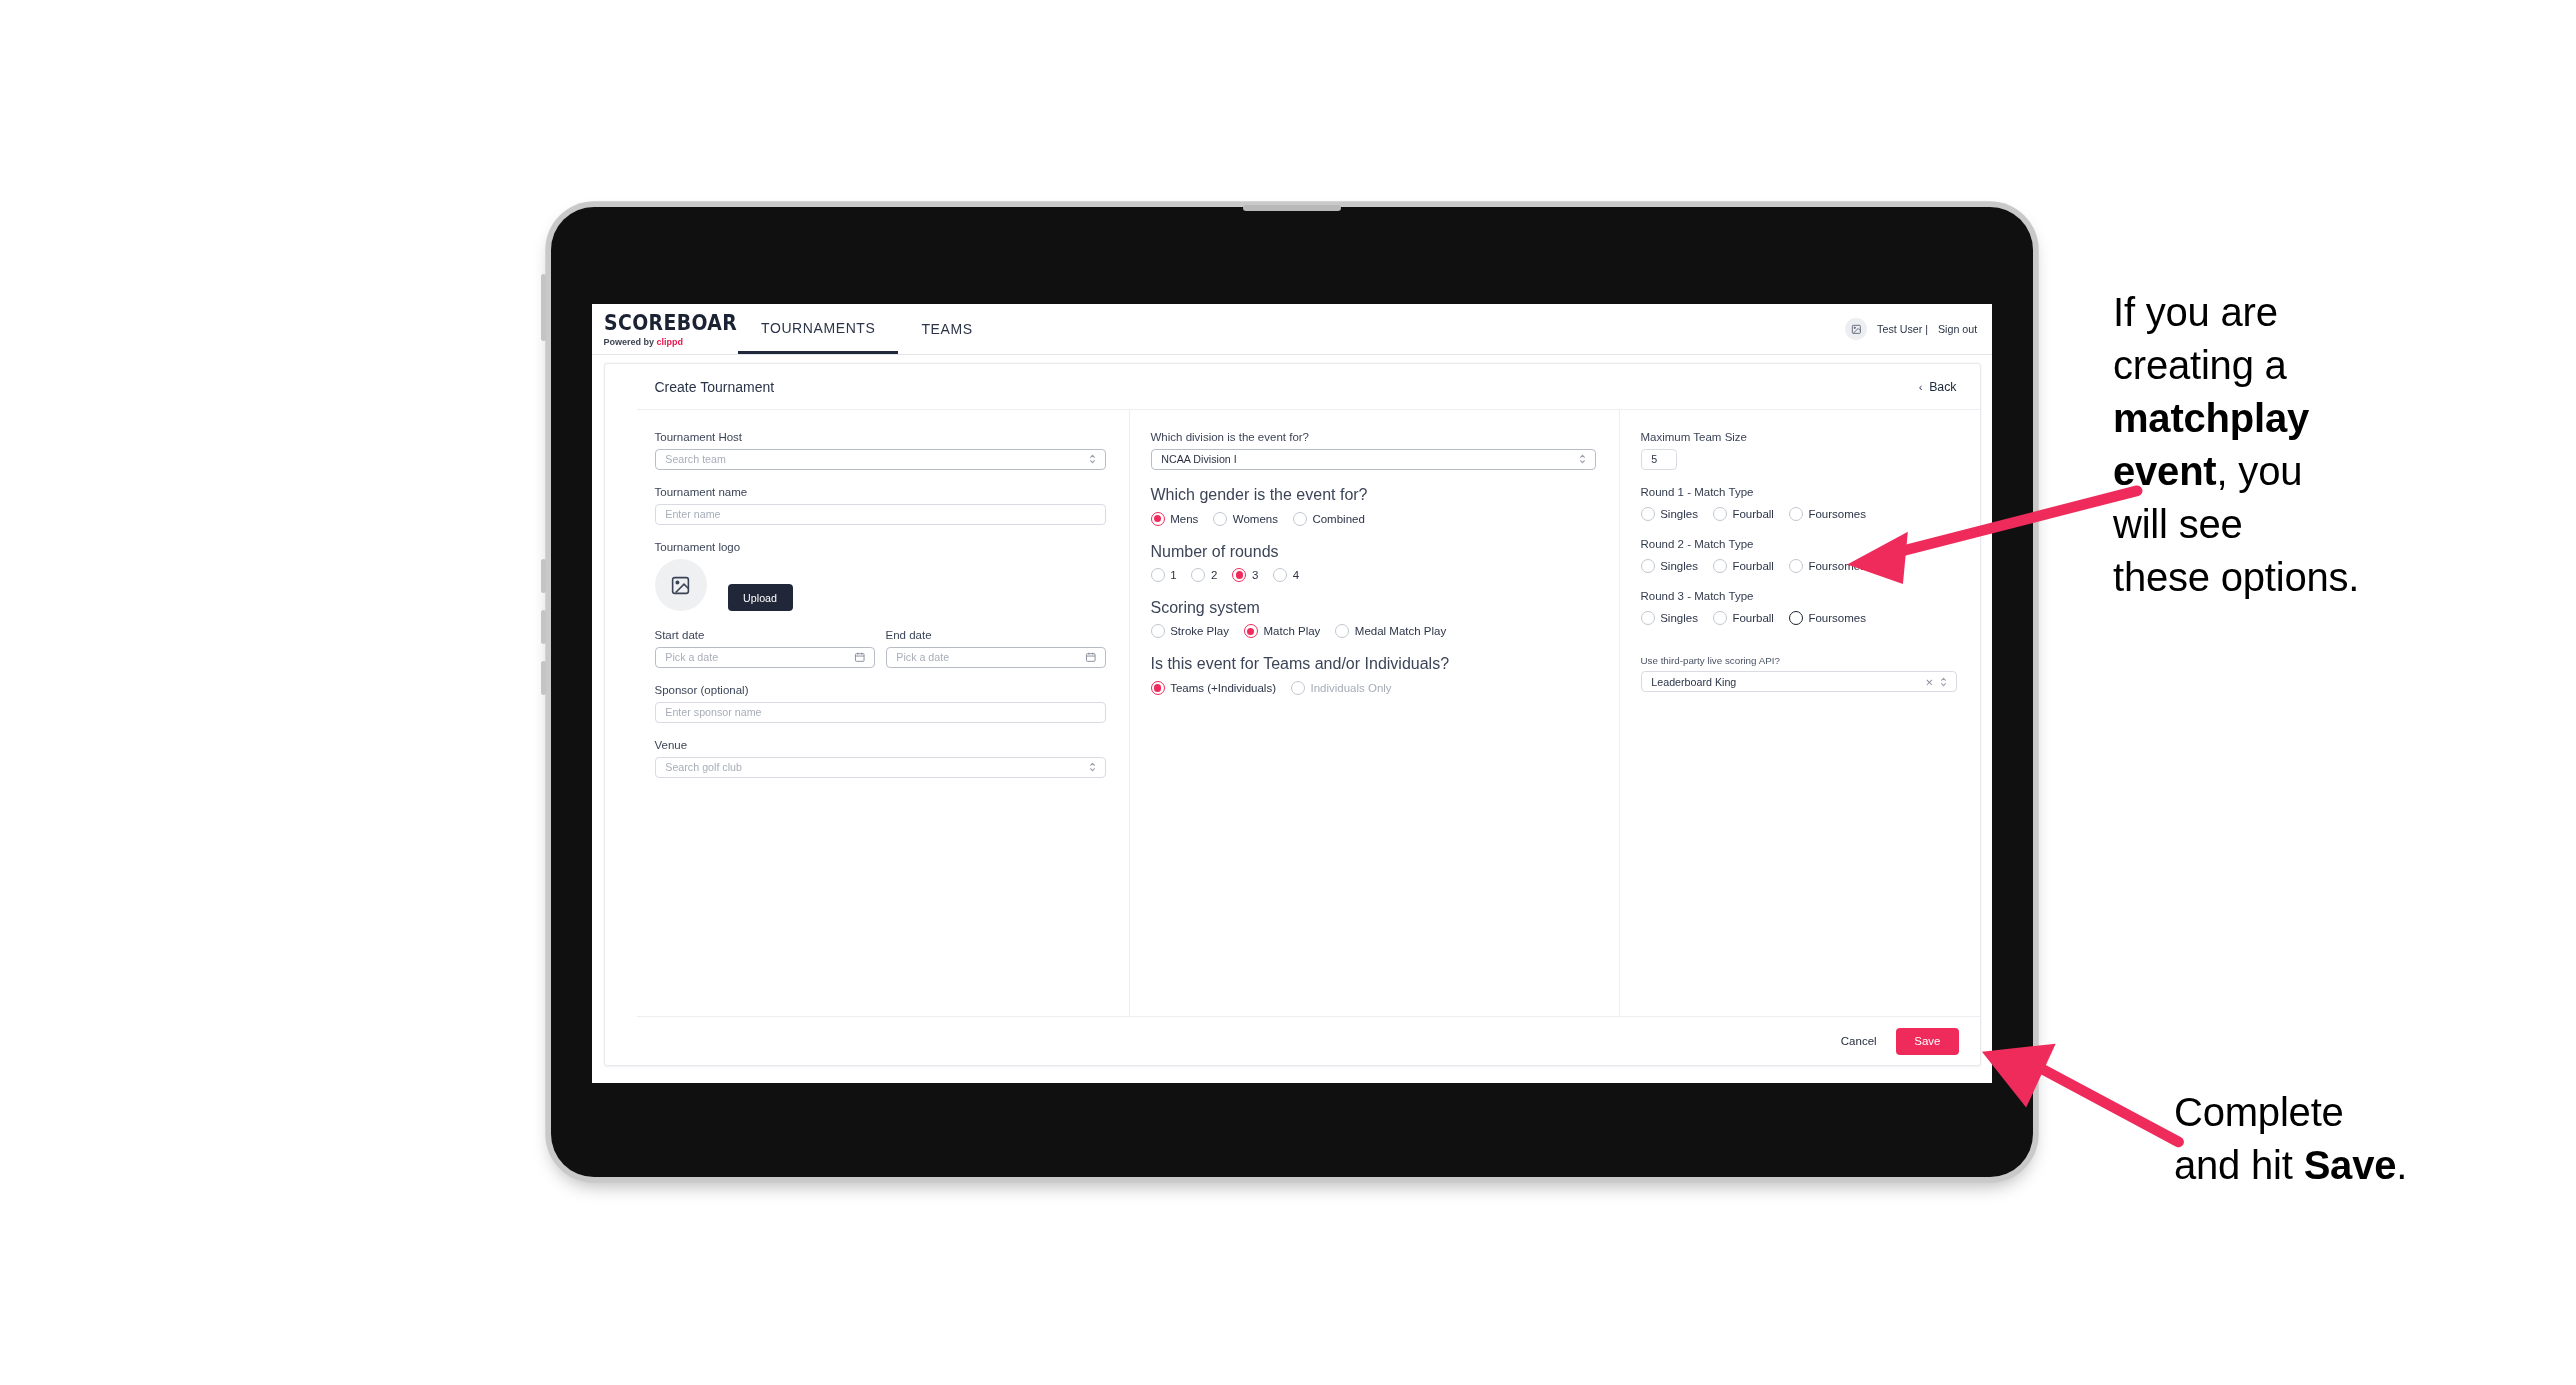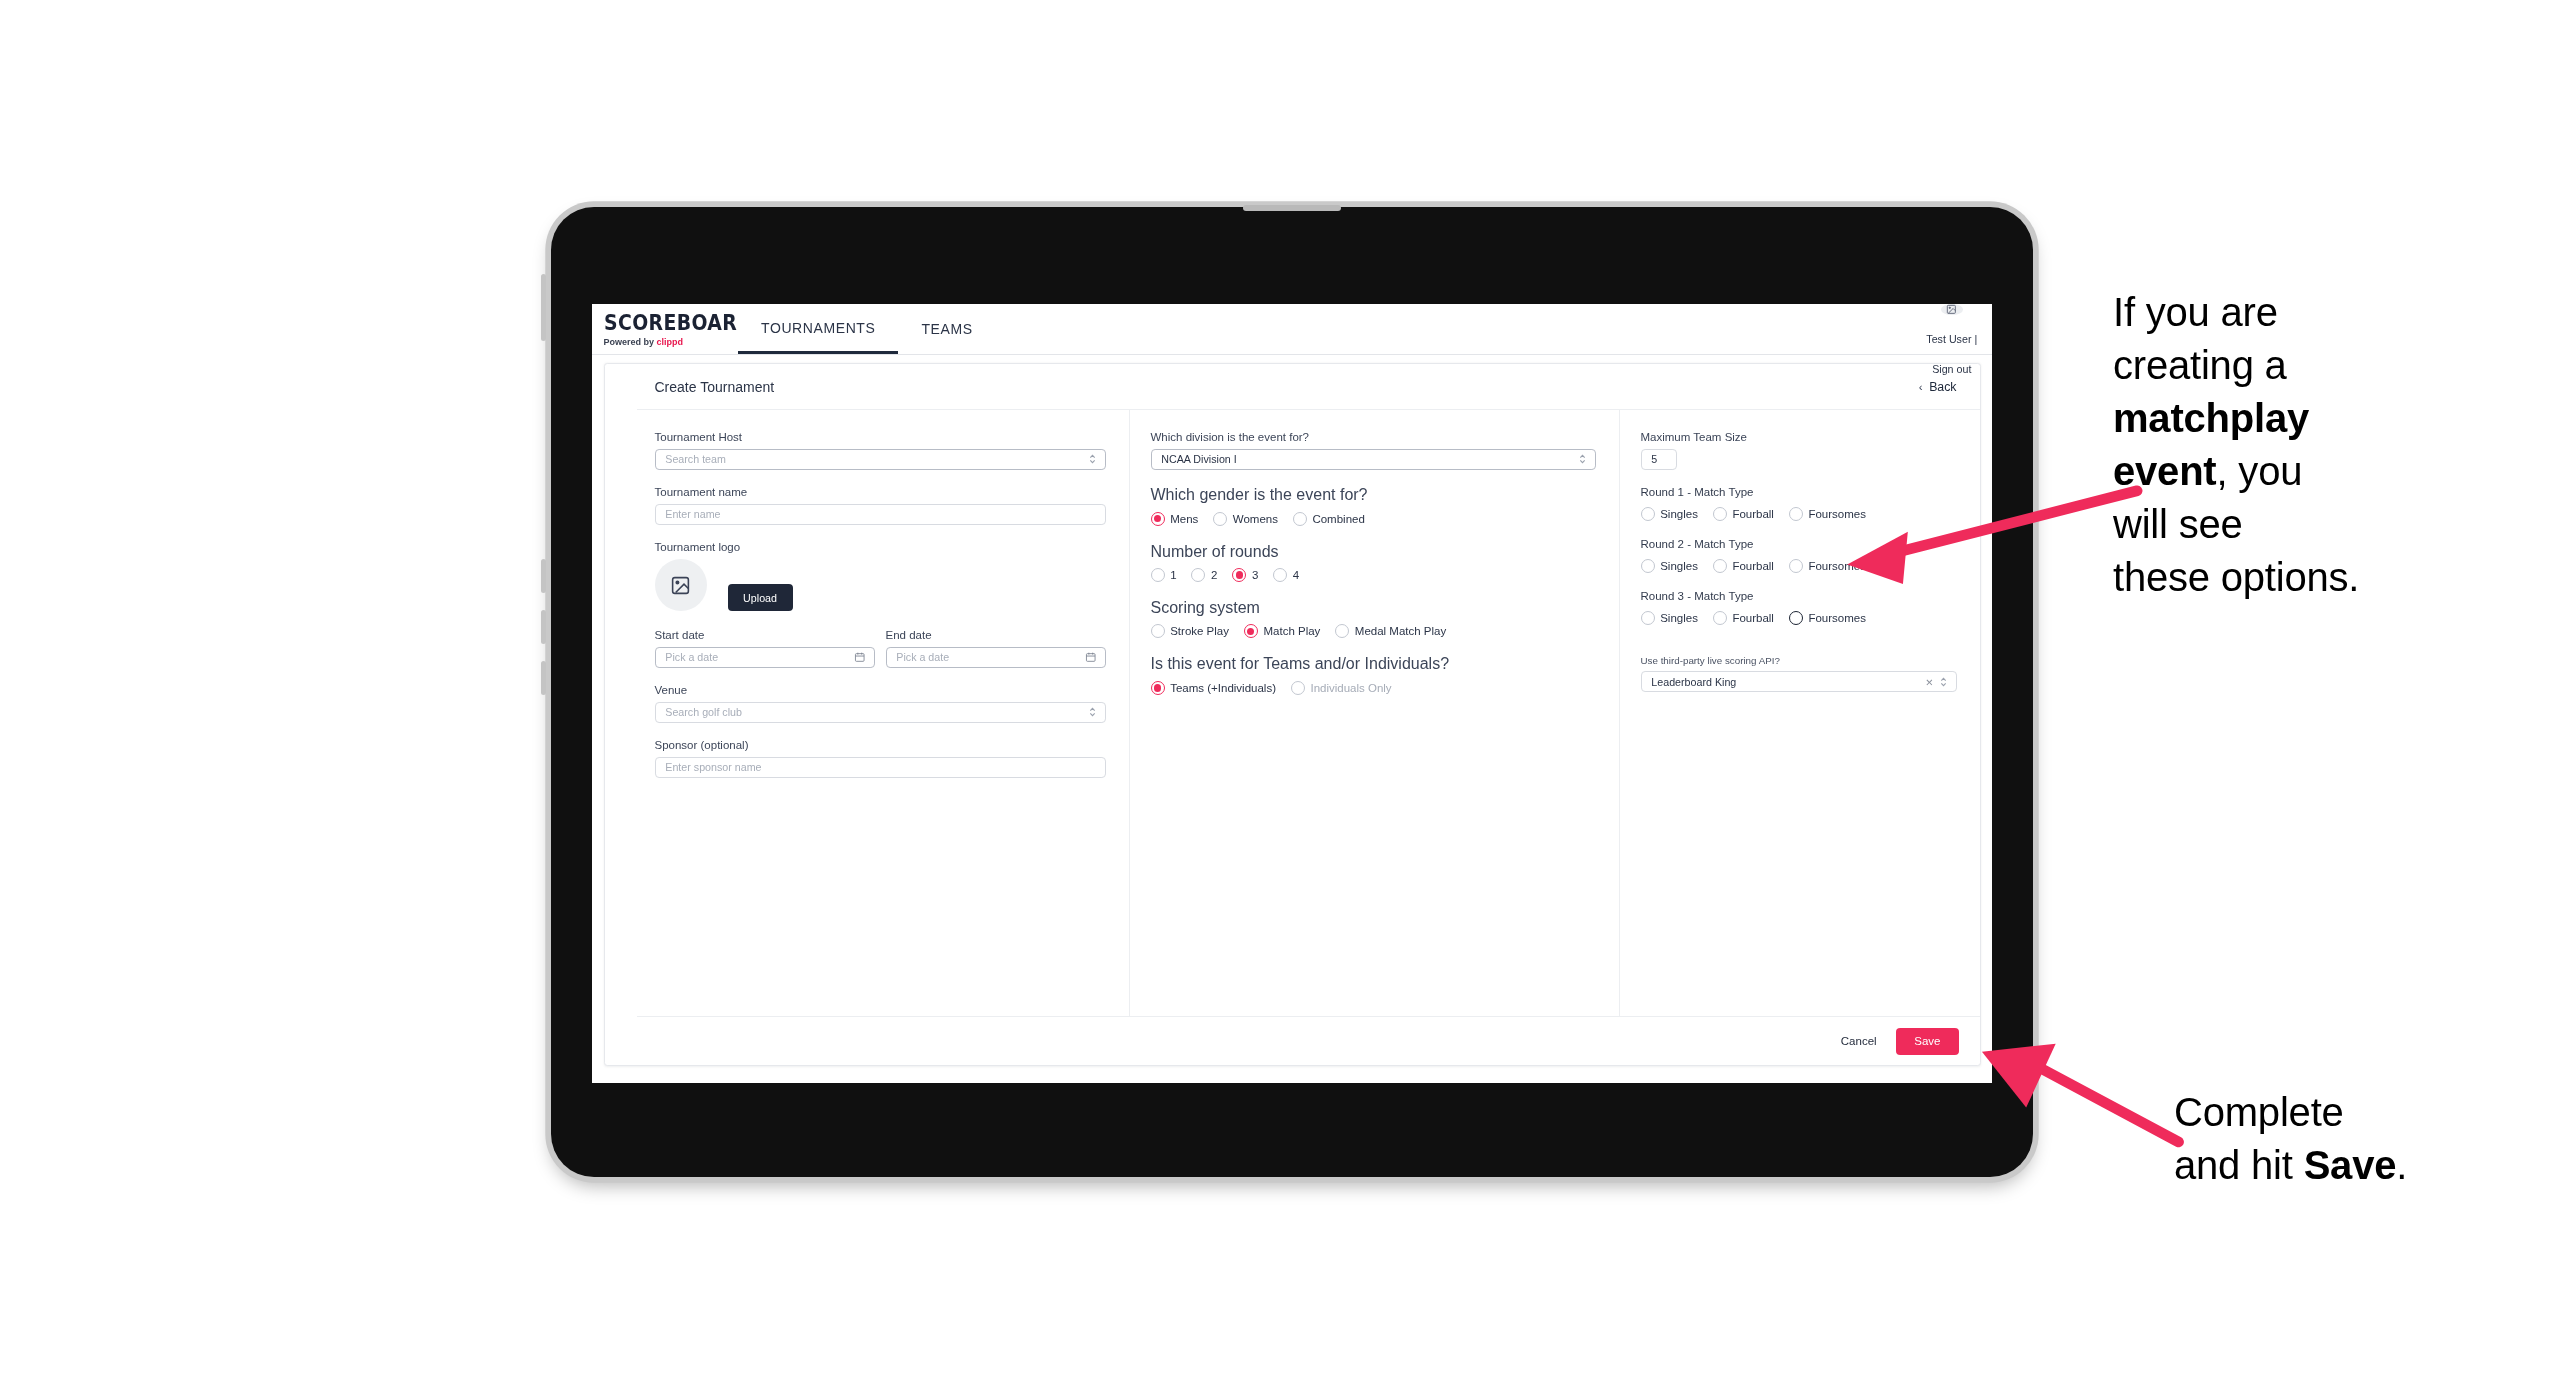--- a/index.html
+++ b/index.html
@@ -57,21 +57,21 @@
   .brand .sub .clippd { color:#e8174e; font-weight:700; }
 
   .nav { display:flex; align-items:stretch; }
   .nav .tab {
     display:flex; align-items:center; padding: 0 23px;
     font-size:14px; letter-spacing:0.6px; color:#2b3447; font-weight:400;
     position:relative; cursor:pointer; background:#fff;
   }
   .nav .tab.active { border-bottom: 3.3px solid #1f2a3c; }
 
-  .topright { margin-left:auto; display:flex; align-items:center; gap:18px; padding-right:14.8px;flex-direction:column; }
+  .topright { margin-left:auto; display:flex; align-items:center; gap:10px; padding-right:14.8px; }
   .avatar { width:22px; height:22px; border-radius:50%; background:#eceef1;
             display:flex; align-items:center; justify-content:center; }
   .avatar svg { width:10.7px; height:10.7px; }
   .uname { font-size:10.7px; color:#2b3447; }
   .signout { font-size:10.7px; color:#2b3447; cursor:pointer; }
 
   
   .card {
     margin: 8.2px 11.5px 6.6px 11.5px;
     height: 703px;
@@ -291,33 +291,33 @@
                   <input class="inp" placeholder="Pick a date" style="">
                   <svg class="cal" viewBox="0 0 24 24" fill="none" stroke="currentColor" stroke-width="1.8">
                     <rect x="3" y="5" width="18" height="16" rx="2"></rect>
                     <path d="M3 10h18M8 3v4M16 3v4"></path>
                   </svg>
                 </div>
               </div>
             </div>
 
             <div class="fieldwrap">
+              <label class="fl">Sponsor (optional)</label>
+              <input class="inp soft" placeholder="Enter sponsor name" style="">
+            </div>
+
+            <div class="fieldwrap">
               <label class="fl">Venue</label>
               <div class="selwrap">
                 <input class="inp soft" placeholder="Search golf club" style="">
                 <svg class="updown" viewBox="0 0 12 18" fill="none" stroke="currentColor" stroke-width="1.6">
                   <path d="M3 7l3-3 3 3"></path>
                     <path d="M3 11l3 3 3-3"></path>
                 </svg>
               </div>
-            </div>
-
-            <div class="fieldwrap">
-              <label class="fl">Sponsor (optional)</label>
-              <input class="inp soft" placeholder="Enter sponsor name" style="">
             </div>
 
           </div>
 
           <div class="col col2">
 
             <div class="fieldwrap">
               <label class="fl">Which division is the event for?</label>
               <div class="selwrap">
                 <input class="inp" readonly="" value="NCAA Division I" style="">

